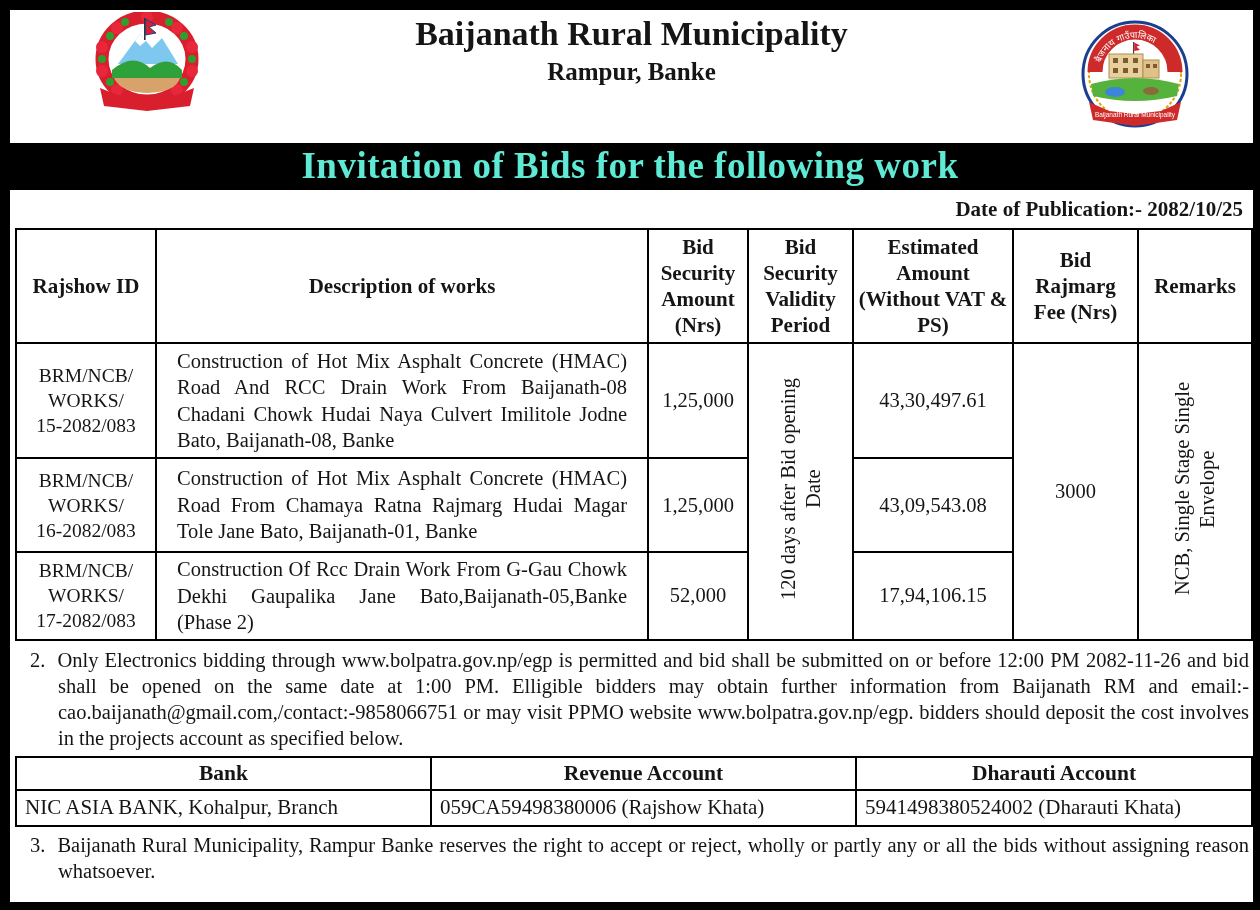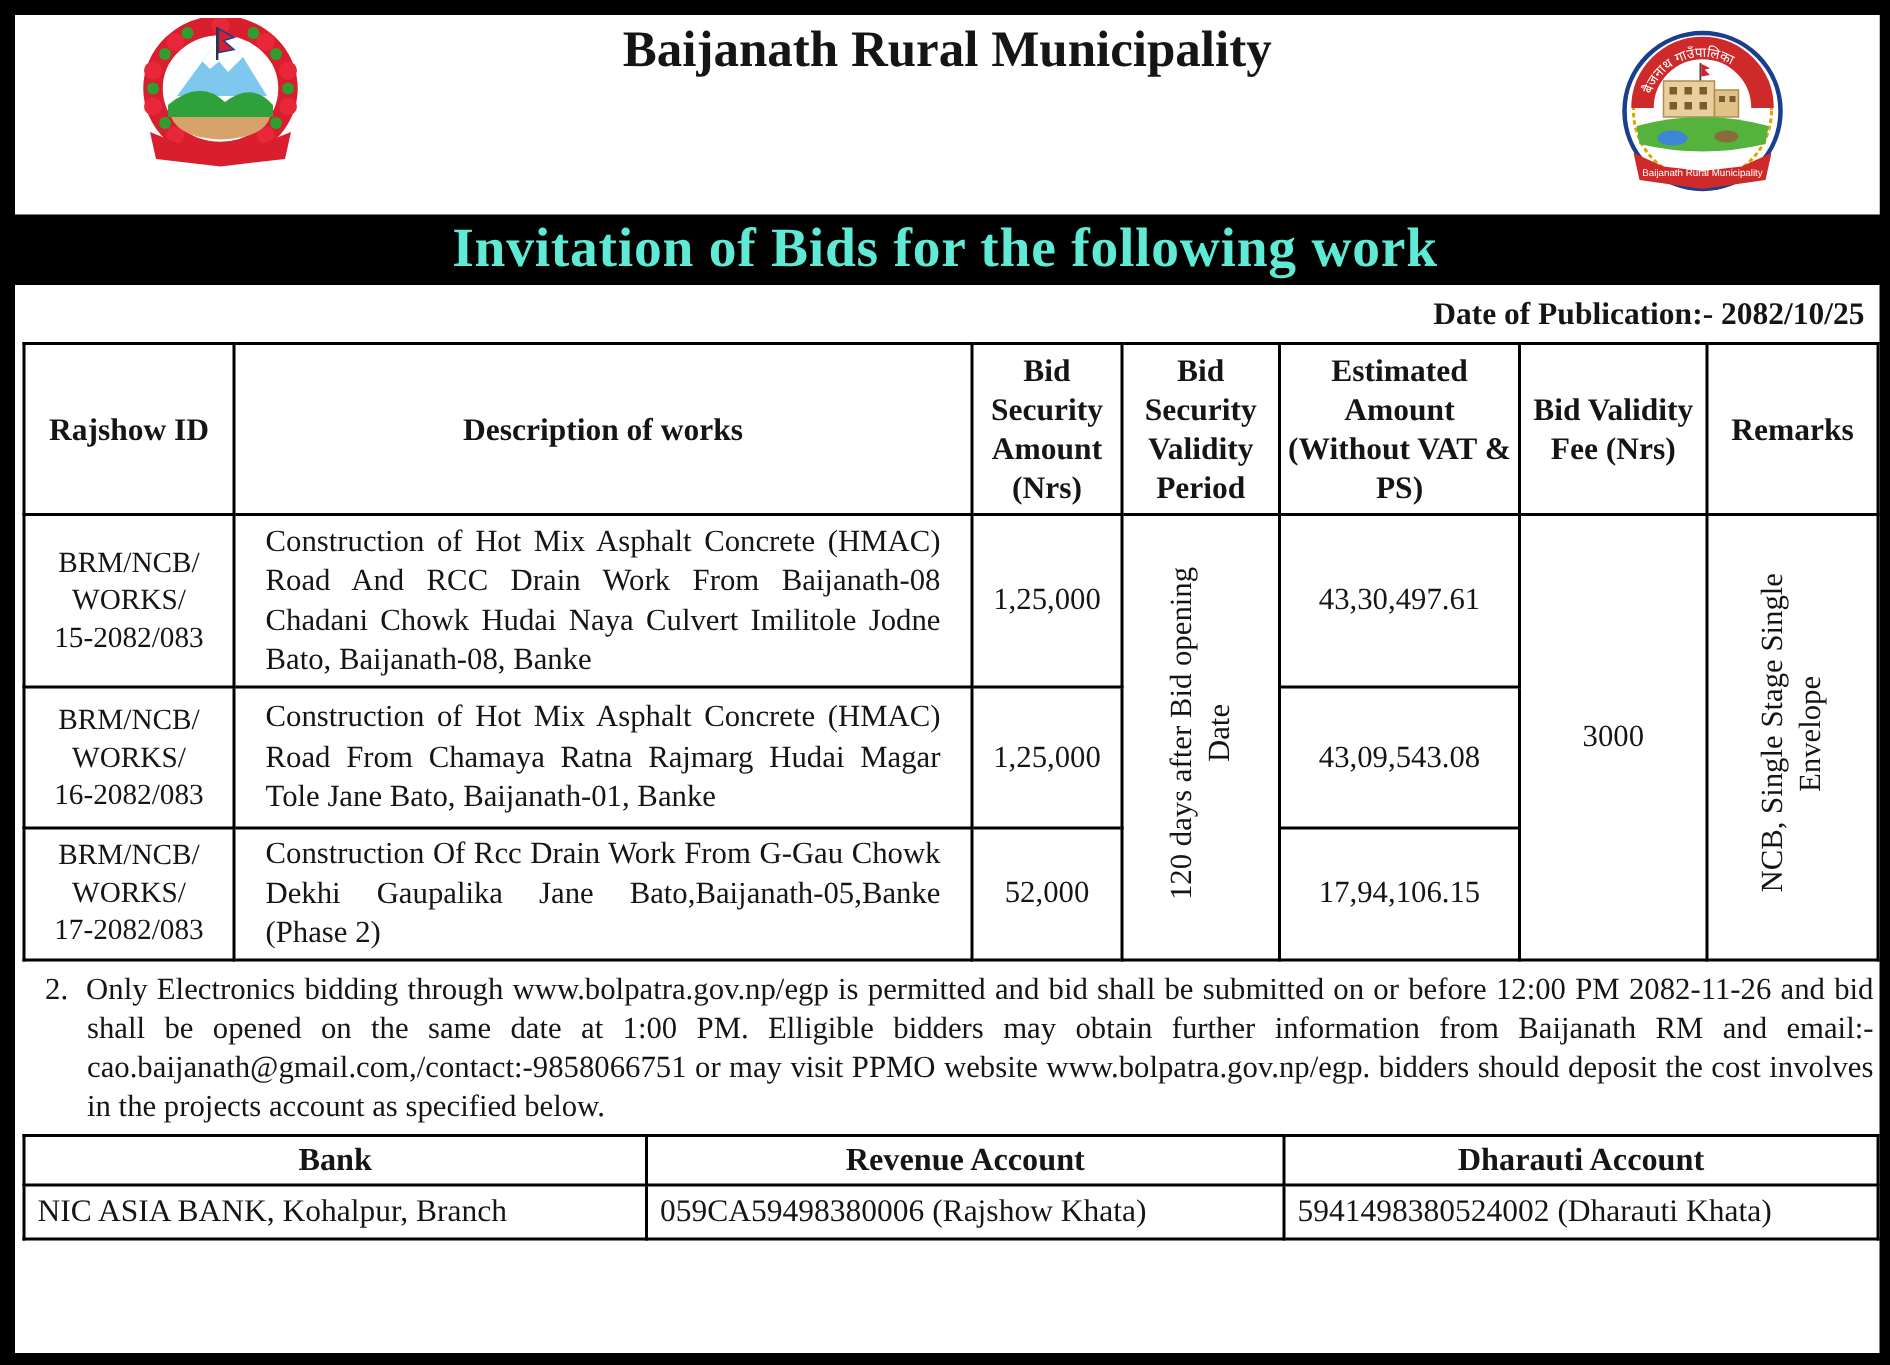--- a/index.html
+++ b/index.html
@@ -111,20 +111,21 @@
         <rect x="0" y="0" width="1.6" height="22" fill="#333"></rect>
         <path d="M1.6,1 L12,7 L5,9 L12,15 L1.6,17 Z" fill="#d91f2d" stroke="#1a3f8f" stroke-width="1"></path>
       </g>
 
       <path d="M12,76 L32,84 L59,86 L86,84 L106,76 L102,94 L59,99 L16,94 Z" fill="#d91f2d"></path>
     </svg>
   </div>
 
   <div class="titles">
     <div class="title-main">Baijanath Rural Municipality</div>
+    <div class="title-loc">Rampur, Banke</div>
   </div>
 
   <div class="logo-right">
     <svg width="112" height="128" viewBox="0 0 112 128">
       <circle cx="56" cy="60" r="52" fill="#ffffff" stroke="#1a3f8f" stroke-width="3"></circle>
       <circle cx="56" cy="60" r="46" fill="#ffffff" stroke="#e0a500" stroke-width="2" stroke-dasharray="3 2"></circle>
 
       <path d="M16,58 A40,40 0 0 1 96,58" stroke="#cf2a2a" stroke-width="15" fill="none"></path>
       <defs>
           <path id="arcText" d="M20,60 A36,36 0 0 1 92,60"></path>
@@ -178,21 +179,21 @@
         <col class="c-fee">
         <col class="c-rem">
     </colgroup>
     <thead>
       <tr>
         <th>Rajshow ID</th>
         <th>Description of works</th>
         <th>Bid Security Amount (Nrs)</th>
         <th>Bid Security Validity Period</th>
         <th>Estimated Amount (Without VAT &amp; PS)</th>
-        <th>Bid Validity Fee (Nrs)</th>
+        <th>Bid Rajmarg Fee (Nrs)</th>
         <th>Remarks</th>
       </tr>
     </thead>
     <tbody>
       <tr class="row-1">
         <td class="cell-id">BRM/NCB/
 WORKS/
 15-2082/083</td>
         <td class="cell-desc">Construction of Hot Mix Asphalt Concrete (HMAC) Road And RCC Drain Work From Baijanath-08 Chadani Chowk Hudai Naya Culvert Imilitole Jodne Bato, Baijanath-08, Banke</td>
         <td class="cell-num">1,25,000</td>
@@ -237,14 +238,15 @@
     </thead>
     <tbody>
       <tr>
         <td>NIC ASIA BANK, Kohalpur, Branch</td>
         <td>059CA59498380006 (Rajshow Khata)</td>
         <td>5941498380524002 (Dharauti Khata)</td>
       </tr>
     </tbody>
   </table>
 
+  <div class="note" style="margin-top:5px;"><span class="num">3.</span><span>Baijanath Rural Municipality, Rampur Banke reserves the right to accept or reject, wholly or partly any or all the bids without assigning reason whatsoever.</span></div>
 
 </div>
 
 </body></html>

